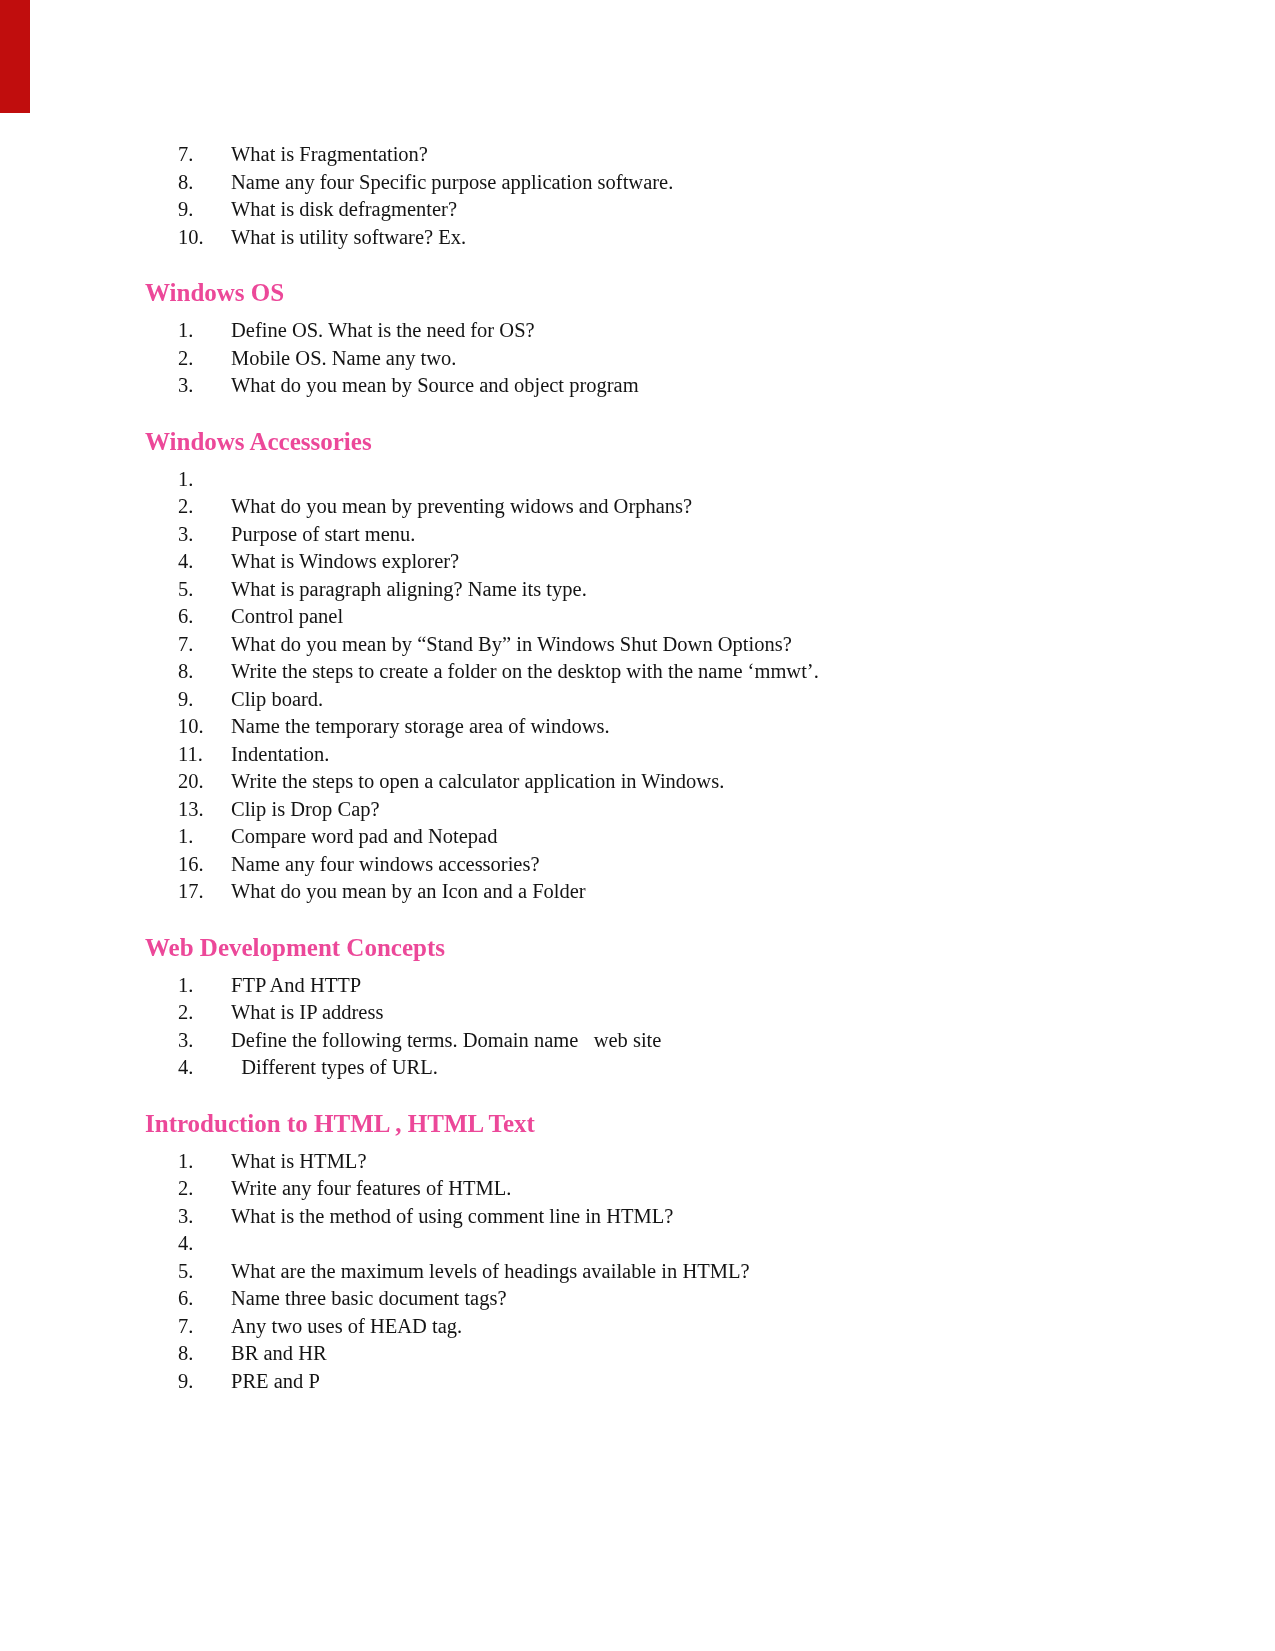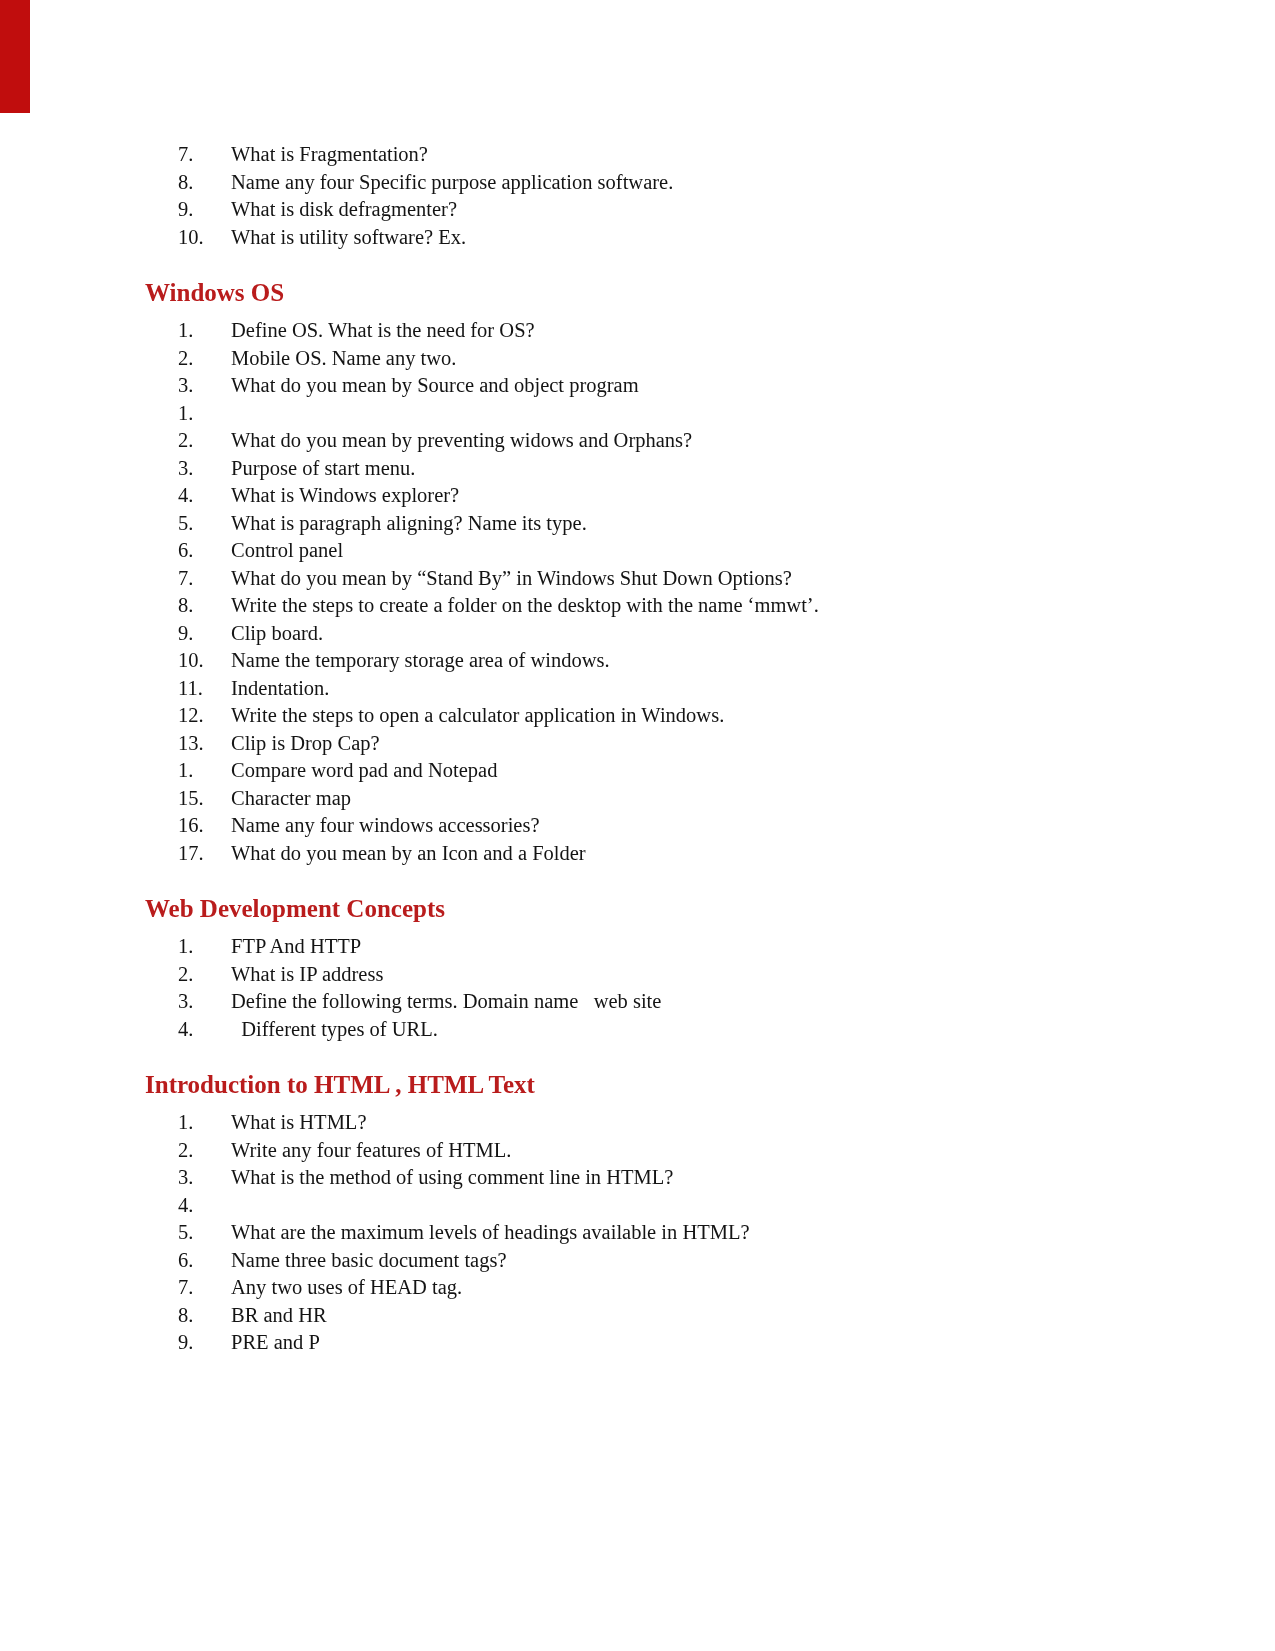--- a/index.html
+++ b/index.html
@@ -30,21 +30,21 @@
     line-height: 27.5px;
   }
   .qsection {
     margin: 0;
   }
   .heading {
     font-size: 25px;
     line-height: 30px;
     font-weight: bold;
     margin: 27px 0 9px 0;
-    color: #b91c1c;
+    color: #ec4899;
   }
   .qlist {
     margin: 0;
   }
   .qitem {
     display: flex;
     align-items: flex-start;
     margin-left: 33px;
   }
   .qnum {
@@ -93,20 +93,21 @@
             <span class="qnum">2.</span>
             <span class="qtext">Mobile OS. Name any two.</span>
           </div>
           <div class="qitem">
             <span class="qnum">3.</span>
             <span class="qtext">What do you mean by Source and object program</span>
           </div>
         </div>
       </section>
       <section class="qsection">
+        <h2 class="heading">Windows Accessories</h2>
         <div class="qlist">
           <div class="qitem">
             <span class="qnum">1.</span>
           </div>
           <div class="qitem">
             <span class="qnum">2.</span>
             <span class="qtext">What do you mean by preventing widows and Orphans?</span>
           </div>
           <div class="qitem">
             <span class="qnum">3.</span>
@@ -138,34 +139,30 @@
           </div>
           <div class="qitem">
             <span class="qnum">10.</span>
             <span class="qtext">Name the temporary storage area of windows.</span>
           </div>
           <div class="qitem">
             <span class="qnum">11.</span>
             <span class="qtext">Indentation.</span>
           </div>
           <div class="qitem">
-            <span class="qnum">12.</span>
+            <span class="qnum">20.</span>
             <span class="qtext">Write the steps to open a calculator application in Windows.</span>
           </div>
           <div class="qitem">
             <span class="qnum">13.</span>
             <span class="qtext">Clip is Drop Cap?</span>
           </div>
           <div class="qitem">
             <span class="qnum">1.</span>
             <span class="qtext">Compare word pad and Notepad</span>
-          </div>
-          <div class="qitem">
-            <span class="qnum">15.</span>
-            <span class="qtext">Character map</span>
           </div>
           <div class="qitem">
             <span class="qnum">16.</span>
             <span class="qtext">Name any four windows accessories?</span>
           </div>
           <div class="qitem">
             <span class="qnum">17.</span>
             <span class="qtext">What do you mean by an Icon and a Folder</span>
           </div>
         </div>

